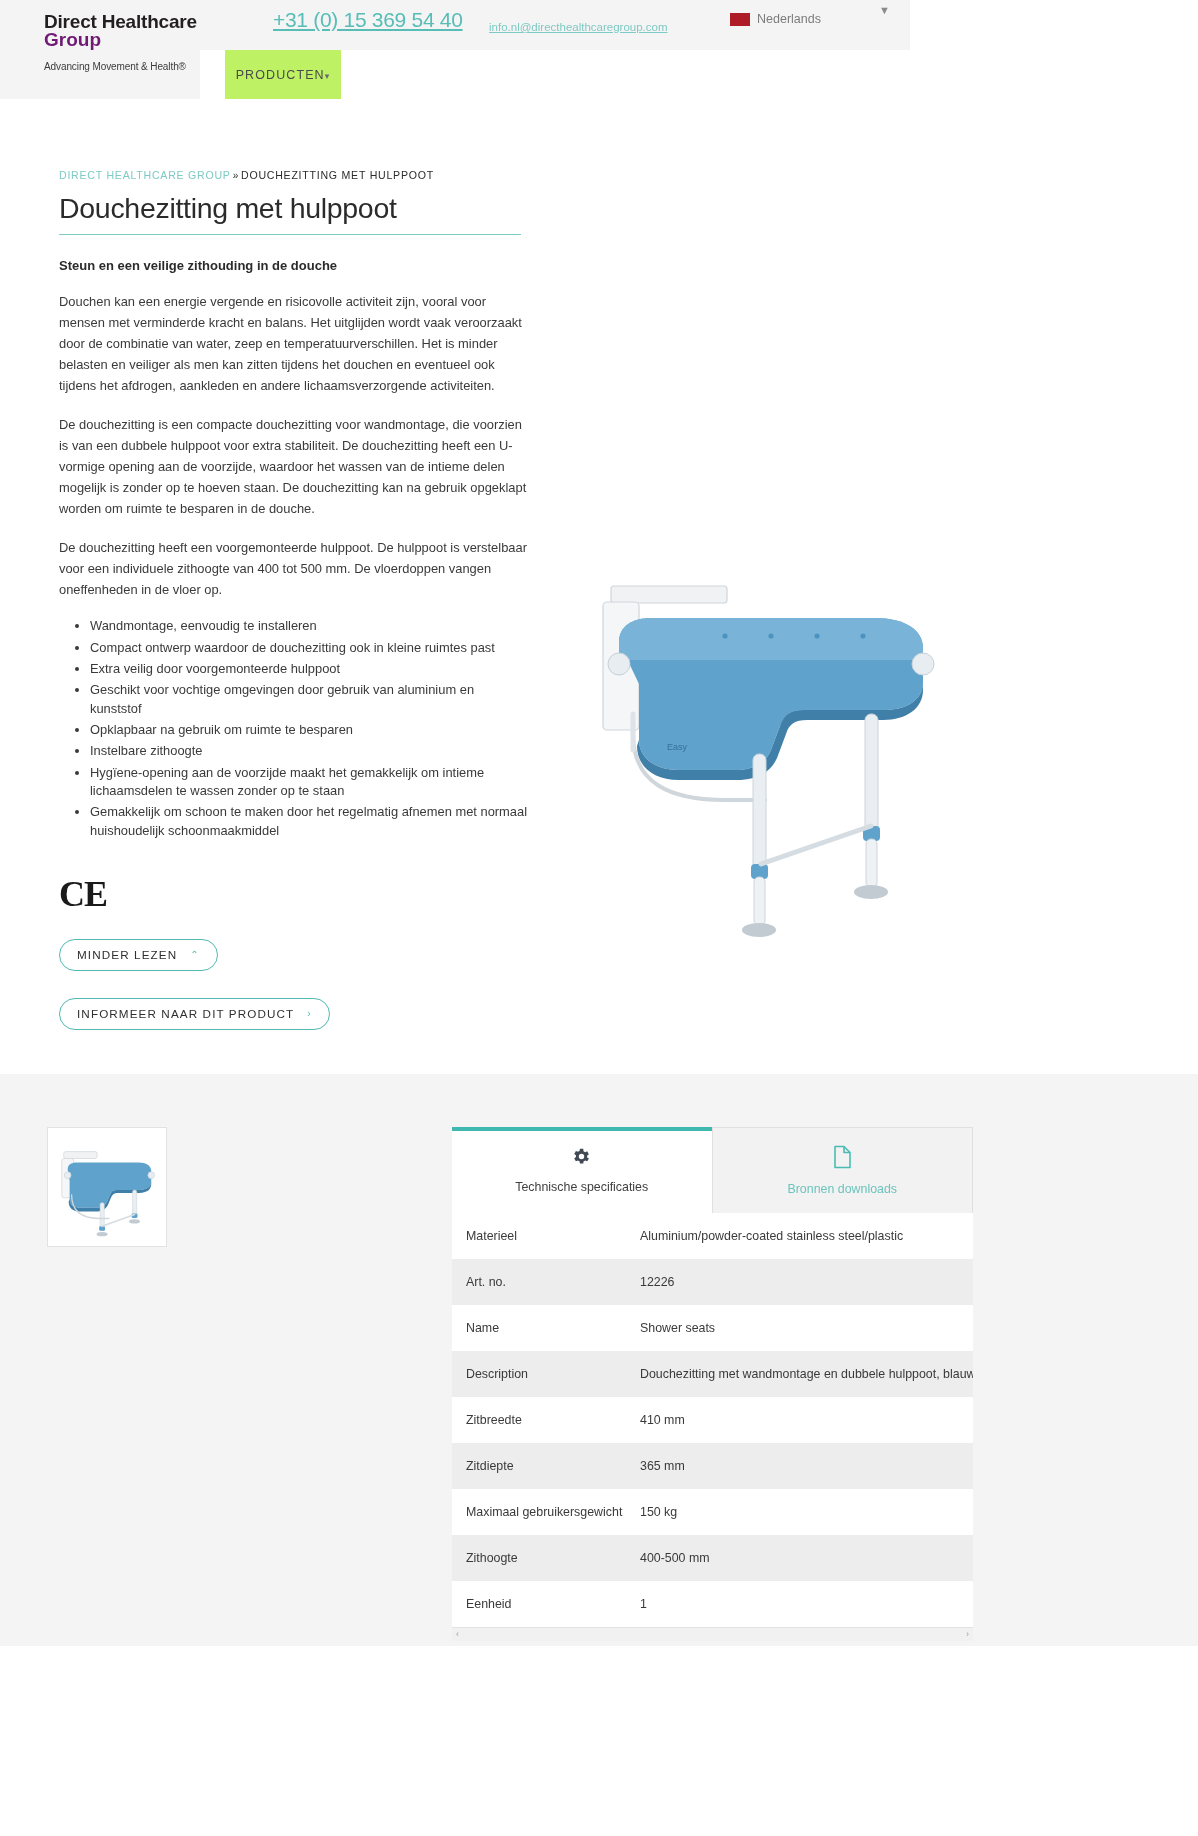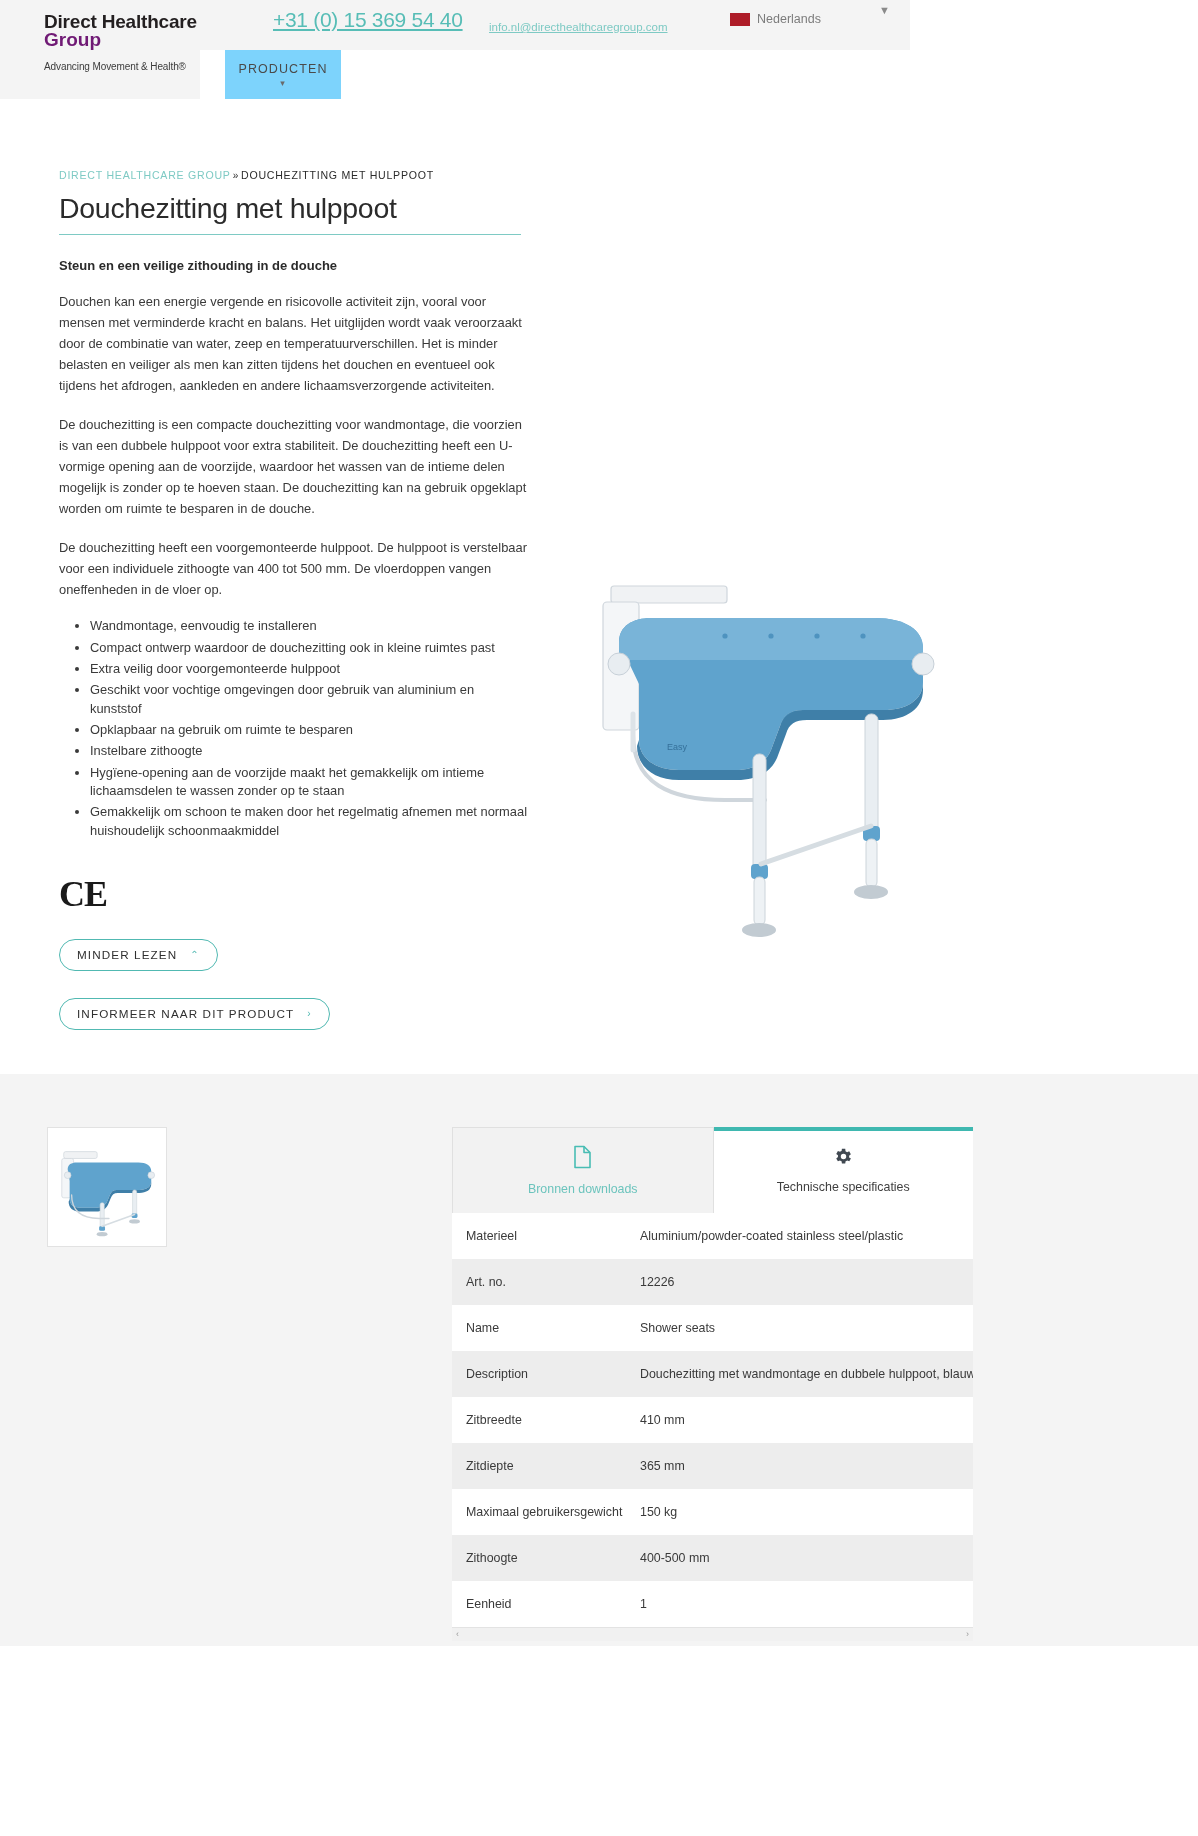--- a/index.html
+++ b/index.html
@@ -61,22 +61,22 @@
     width:910px; height:49px;
     background:#ffffff;
   }
   .nav-left-fill {
     position:absolute; left:0; top:0; width:200px; height:49px;
     background:#f4f4f4;
   }
   .nav-item {
     position:absolute; left:225px; top:0;
     width:116px; height:49px;
-    background:#7dd3fc;
-    display:flex; flex-direction:column;
+    background:#bef264;
+    display:flex; 
     align-items:center; justify-content:center;
     font-size:12.5px; letter-spacing:1.1px;
     color:#4a4a4a; cursor:pointer;
   }
   .nav-caret { font-size:9px; margin-top:3px; color:#6a6a6a; line-height:1; }
 
   
   .main { padding:0 0 0 12px; }
 
   .crumbs {
@@ -360,38 +360,38 @@
       <ellipse cx="55" cy="108" rx="5.5" ry="2.2" fill="#c2cbd2"></ellipse>
       <ellipse cx="88" cy="95" rx="5.5" ry="2.2" fill="#c2cbd2"></ellipse>
       <path d="M55 100 L88 88" fill="none" stroke="#d6dde2" stroke-width="1.6" stroke-linecap="round"></path>
       <path d="M24 68 C24 86 36 92 52 92 L62 92" fill="none" stroke="#cfd6dc" stroke-width="1.4" stroke-linecap="round"></path>
     </svg>
   </div>
 
   <div class="tabwrap">
     <div class="tabs">
 
+      <div class="tab active">
+        <span class="tabicon">
+          <svg width="21" height="21" viewBox="0 0 24 24" aria-hidden="true">
+            <path fill="#414952" d="M19.4 13a7.6 7.6 0 0 0 0-2l2-1.6-1.9-3.3-2.4 1a7.5 7.5 0 0 0-1.8-1L15 3H11.2l-.4 2.6c-.6.2-1.2.6-1.8 1l-2.4-1L4.7 9l2 1.6a7.6 7.6 0 0 0 0 2L4.7 14.2 6.6 17.5l2.4-1c.6.4 1.1.8 1.8 1l.4 2.6H15l.4-2.6c.6-.2 1.2-.6 1.8-1l2.4 1 1.9-3.3L19.4 13zM13 15.1A3.1 3.1 0 1 1 13 8.9a3.1 3.1 0 0 1 0 6.2z" transform="translate(-1 0)"></path>
+          </svg>
+        </span>
+        <span class="tablabel">Technische specificaties</span>
+      </div>
+
       <div class="tab inactive">
         <span class="tabicon">
           <svg width="21" height="24" viewBox="0 0 20 24" aria-hidden="true">
             <path d="M2.5 1.5h9l6 6v15h-15z" fill="none" stroke="#49bdb4" stroke-width="1.6" stroke-linejoin="round"></path>
             <path d="M11.5 1.5v6h6" fill="none" stroke="#49bdb4" stroke-width="1.6" stroke-linejoin="round"></path>
           </svg>
         </span>
         <span class="tablabel">Bronnen downloads</span>
       </div>
-
-      <div class="tab active">
-        <span class="tabicon">
-          <svg width="21" height="21" viewBox="0 0 24 24" aria-hidden="true">
-            <path fill="#414952" d="M19.4 13a7.6 7.6 0 0 0 0-2l2-1.6-1.9-3.3-2.4 1a7.5 7.5 0 0 0-1.8-1L15 3H11.2l-.4 2.6c-.6.2-1.2.6-1.8 1l-2.4-1L4.7 9l2 1.6a7.6 7.6 0 0 0 0 2L4.7 14.2 6.6 17.5l2.4-1c.6.4 1.1.8 1.8 1l.4 2.6H15l.4-2.6c.6-.2 1.2-.6 1.8-1l2.4 1 1.9-3.3L19.4 13zM13 15.1A3.1 3.1 0 1 1 13 8.9a3.1 3.1 0 0 1 0 6.2z" transform="translate(-1 0)"></path>
-          </svg>
-        </span>
-        <span class="tablabel">Technische specificaties</span>
-      </div>
     </div>
 
     <table class="specs">
       <tbody>
         <tr class="odd">
           <td class="k">Materieel</td>
           <td class="v">Aluminium/powder-coated stainless steel/plastic</td>
         </tr>
         <tr class="even">
           <td class="k">Art. no.</td>

